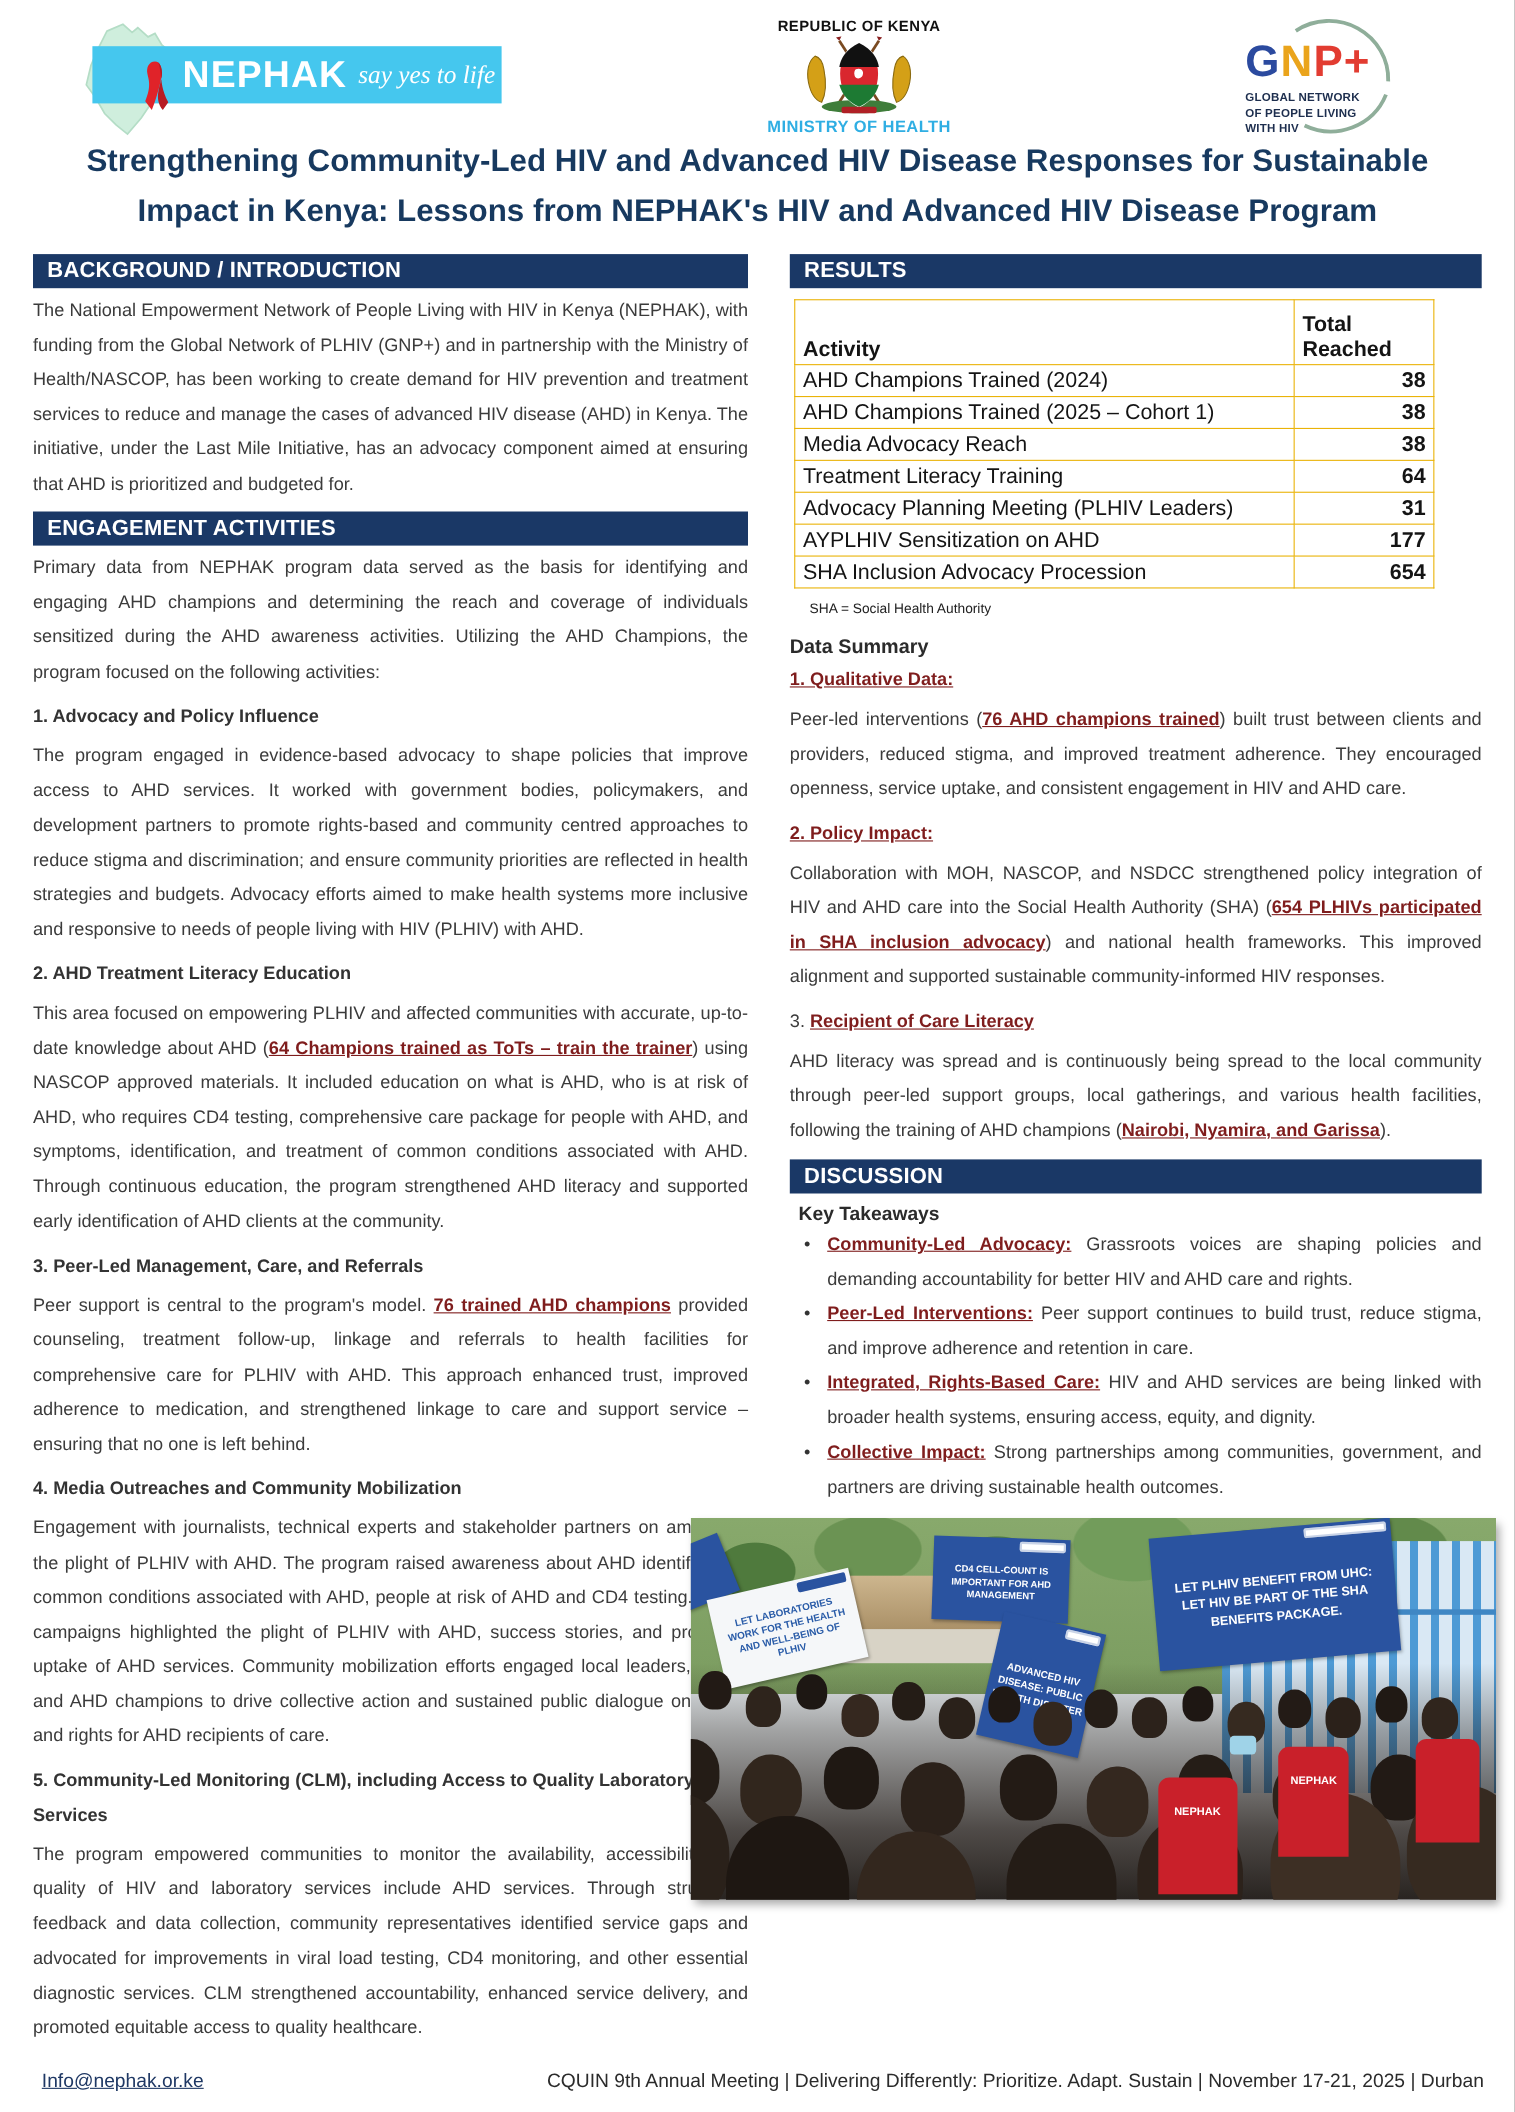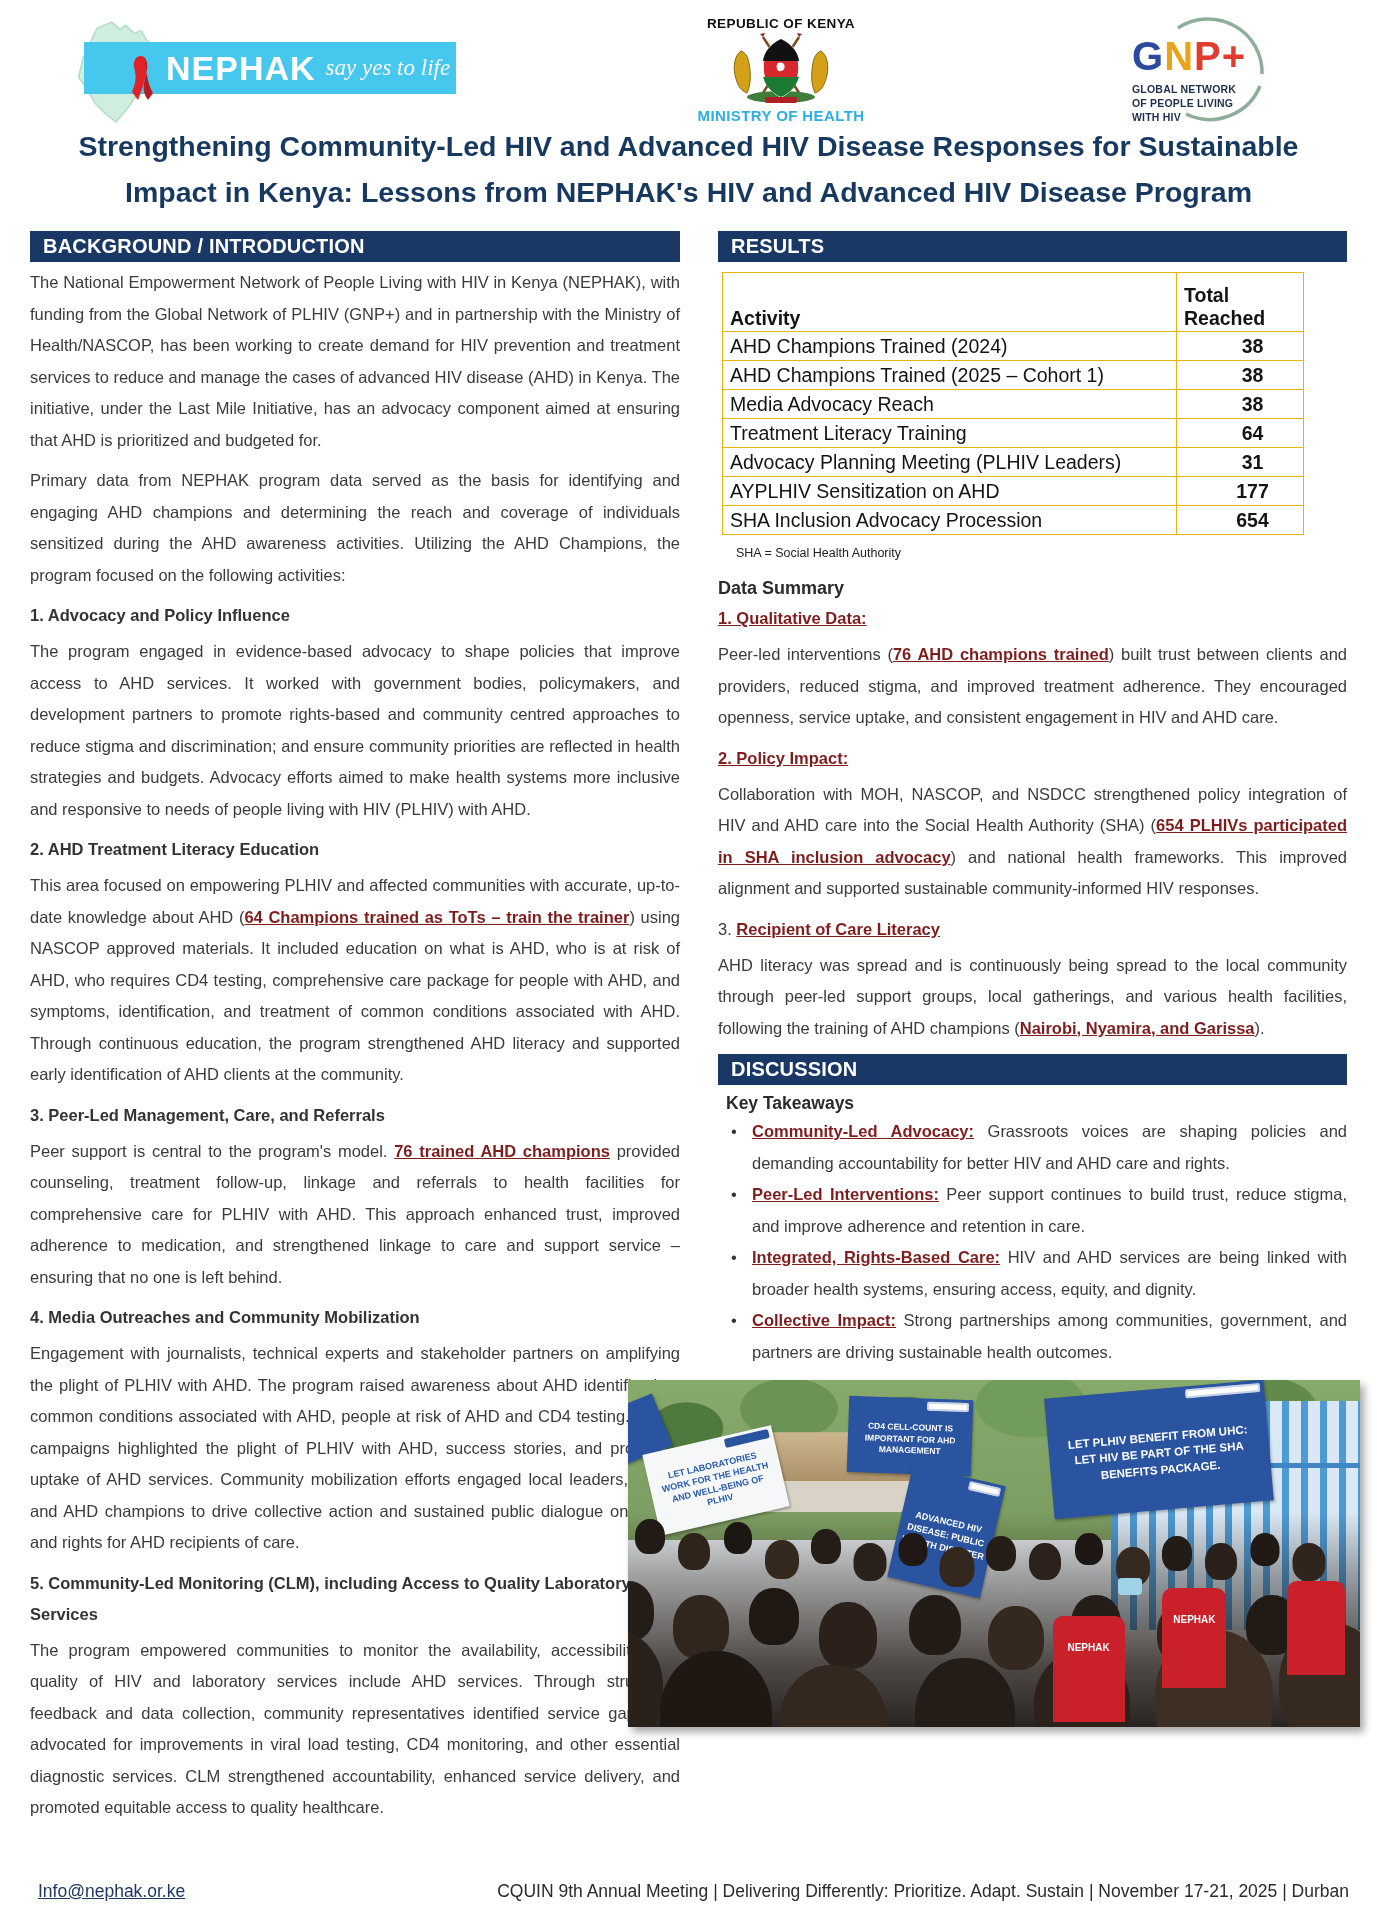--- a/index.html
+++ b/index.html
@@ -44,21 +44,21 @@
   .act-h{font-weight:bold;font-size:16.5px;line-height:31px;margin:0;color:#333;}
   .mt{margin-top:10px;}
 
   
   .results-table{border-collapse:collapse;width:582px;margin:10px 0 0 4px;
     font-size:19.5px;color:#141414;table-layout:fixed;}
   .results-table th,.results-table td{border:1px solid #eab308;padding:1px 7px;}
   .results-table th{font-weight:bold;text-align:left;vertical-align:bottom;height:56px;}
   .results-table th.num-col{width:112px;}
   .results-table td{height:26px;line-height:26px;}
-  .results-table td.num-cell{text-align:center;font-weight:bold;padding-left:32px;}
+  .results-table td.num-cell{text-align:right;font-weight:bold;padding-left:32px;}
   .table-notes{font-size:12.5px;color:#222;line-height:18px;margin:9px 0 0 18px;}
   .sum-title{font-size:18px;font-weight:bold;color:#2b2b2b;margin:16px 0 4px 0;}
   .sum-h{font-size:16.5px;line-height:31px;margin:0;color:#3b3b3b;}
 
   
   .kt-title{font-size:17.5px;font-weight:bold;color:#2b2b2b;margin:8px 0 2px 8px;}
   .takeaways{list-style:none;margin:0;padding:0 0 0 10px;}
   .takeaways li{position:relative;padding-left:24px;font-size:16.5px;line-height:31.5px;text-align:justify;color:#3b3b3b;}
   .takeaways li::before{content:"•";position:absolute;left:3px;color:#333;}
 
@@ -168,20 +168,23 @@
   </div>
 
   <div class="columns">
 
     <div class="col-left">
       <div class="section-bar">
         <span>BACKGROUND / INTRODUCTION</span>
       </div>
       <p class="body-text">The National Empowerment Network of People Living with HIV in Kenya (NEPHAK), with funding from the Global Network of PLHIV (GNP+) and in partnership with the Ministry of Health/NASCOP, has been working to create demand for HIV prevention and treatment services to reduce and manage the cases of advanced HIV disease (AHD) in Kenya. The initiative, under the Last Mile Initiative, has an advocacy component aimed at ensuring that AHD is prioritized and budgeted for.</p>
 
+      <div class="section-bar">
+        <span>ENGAGEMENT ACTIVITIES</span>
+      </div>
       <p class="body-text">Primary data from NEPHAK program data served as the basis for identifying and engaging AHD champions and determining the reach and coverage of individuals sensitized during the AHD awareness activities. Utilizing the AHD Champions, the program focused on the following activities:</p>
 
       <div id="activities">
           <p class="act-h">1. Advocacy and Policy Influence</p>
    <p class="body-text">The program engaged in evidence-based advocacy to shape policies that improve access to AHD services. It worked with government bodies, policymakers, and development partners to promote rights-based and community centred approaches to reduce stigma and discrimination; and ensure community priorities are reflected in health strategies and budgets. Advocacy efforts aimed to make health systems more inclusive and responsive to needs of people living with HIV (PLHIV) with AHD.</p>
           <p class="act-h">2. AHD Treatment Literacy Education</p>
    <p class="body-text">This area focused on empowering PLHIV and affected communities with accurate, up-to-date knowledge about AHD (<b>64 Champions trained as ToTs – train the trainer</b>) using NASCOP approved materials. It included education on what is AHD, who is at risk of AHD, who requires CD4 testing, comprehensive care package for people with AHD, and symptoms, identification, and treatment of common conditions associated with AHD. Through continuous education, the program strengthened AHD literacy and supported early identification of AHD clients at the community.</p>
           <p class="act-h">3. Peer-Led Management, Care, and Referrals</p>
    <p class="body-text">Peer support is central to the program's model. <b>76 trained AHD champions</b> provided counseling, treatment follow-up, linkage and referrals to health facilities for comprehensive care for PLHIV with AHD. This approach enhanced trust, improved adherence to medication, and strengthened linkage to care and support service – ensuring that no one is left behind.</p>
           <p class="act-h">4. Media Outreaches and Community Mobilization</p>

